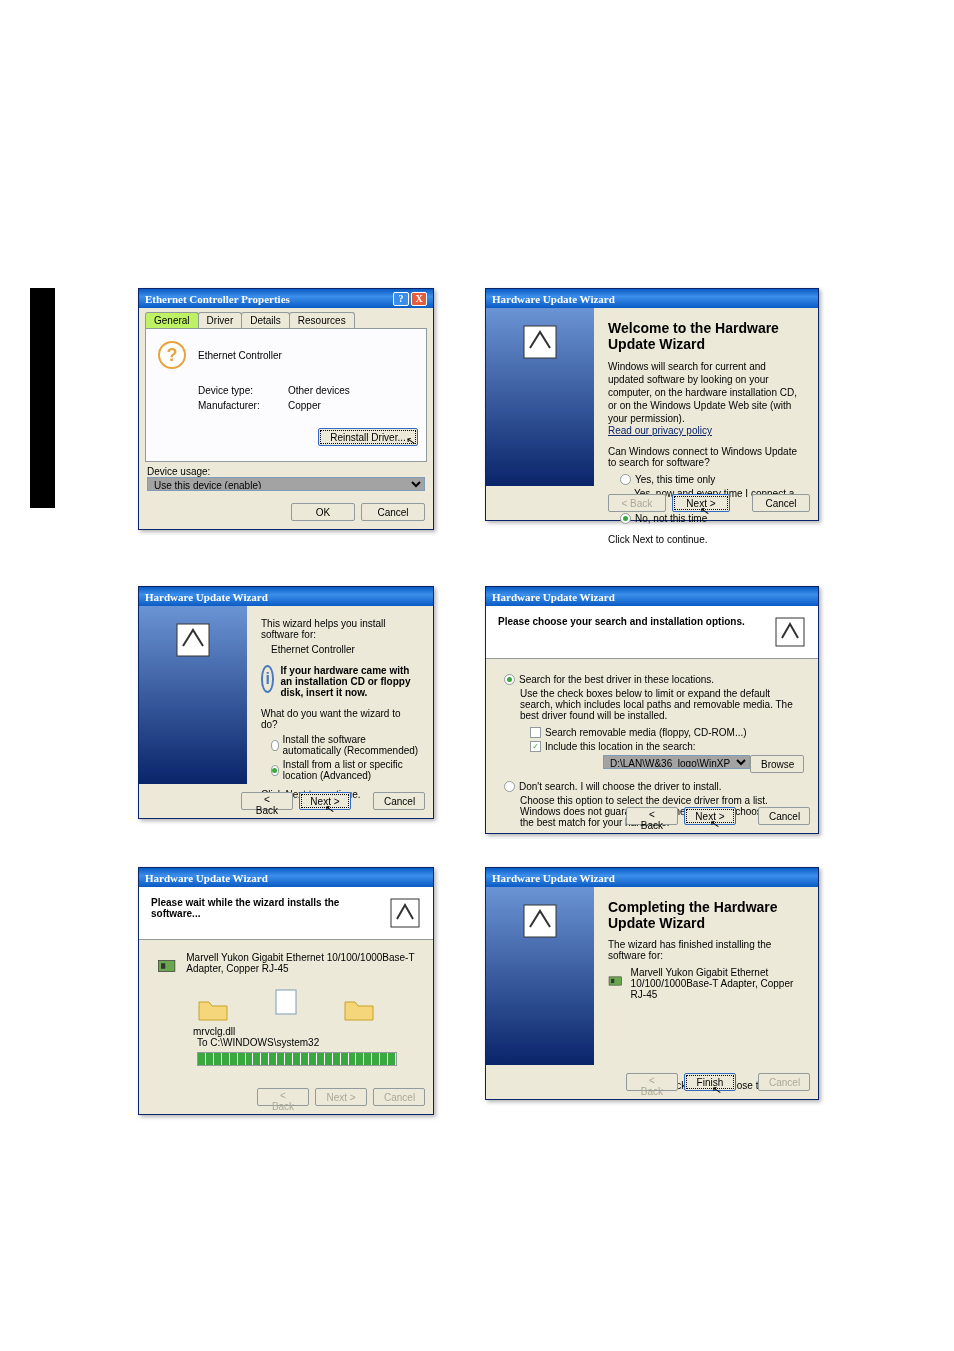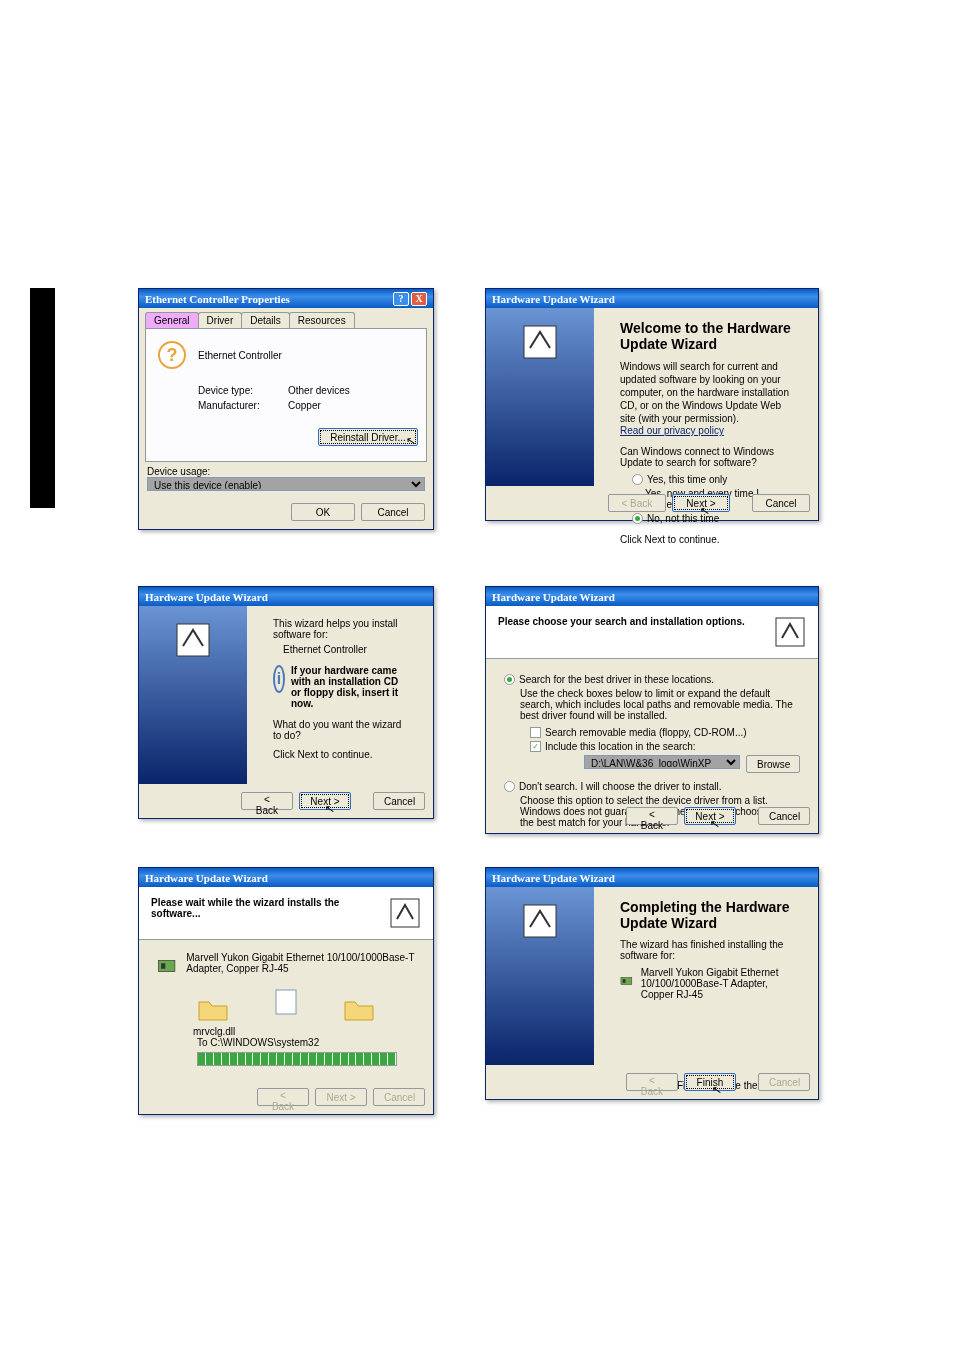--- a/index.html
+++ b/index.html
@@ -10,37 +10,37 @@
 
   .dialog { position: absolute; border: 1px solid #0a246a; background: #ece9d8; box-shadow: 2px 2px 4px rgba(0,0,0,0.3); }
   .titlebar { background: linear-gradient(to bottom, #0a5bc4, #3b8eea 40%, #0a5bc4); color: #fff; font-size: 11px; font-weight: bold; padding: 4px 6px; display: flex; justify-content: space-between; align-items: center; height: 19px; font-family: Liberation Serif, serif; }
   .titlebar .btns { display: flex; gap: 2px; }
   .titlebar .btn { width: 16px; height: 14px; border: 1px solid #fff; border-radius: 2px; display: flex; align-items: center; justify-content: center; font-size: 10px; font-weight: bold; }
   .titlebar .help-btn { background: #3b8eea; color: #fff; }
   .titlebar .close-btn { background: #e35e3f; color: #fff; }
 
   .tabrow { display: flex; padding: 4px 6px 0 6px; font-size: 10px; }
   .tab { border: 1px solid #919b9c; border-bottom: none; padding: 2px 8px; background: #ece9d8; border-radius: 3px 3px 0 0; margin-right: -1px; }
-  .tab.active { background: #f0abfc; position: relative; z-index: 2; }
+  .tab.active { background: #bef264; position: relative; z-index: 2; }
   .tabpanel { border: 1px solid #919b9c; background: #fcfcfe; margin: 0 6px; padding: 10px; font-size: 10px; }
 
   .device-icon { width: 32px; height: 32px; display: inline-block; vertical-align: middle; }
   .row { display: flex; margin: 4px 0; }
   .lbl { width: 90px; }
 
   .std-btn { font-size: 10px; padding: 1px 10px; border: 1px solid #919b9c; background: #ece9d8; border-radius: 2px; height: 18px; }
   .std-btn:focus, .std-btn.default { border: 1px solid #316ac5; outline: 1px dotted #000; outline-offset: -3px; }
 
   .select { border: 1px solid #7f9db9; background: #a3a3a3; font-size: 10px; padding: 1px 2px; width: 100%; height: 14px; }
 
   .btnrow { display: flex; justify-content: flex-end; gap: 6px; padding: 8px; }
 
   .wizard-body { display: flex; }
   .wizard-side { width: 108px; background: linear-gradient(to bottom, #6a94d4, #0a246a); display: flex; justify-content: center; padding-top: 14px; }
-  .wizard-content { flex: 1; padding: 12px 26px; font-size: 10px; }
+  .wizard-content { flex: 1; padding: 12px 14px; font-size: 10px; }
   .wizard-title-lg { font-size: 14px; font-weight: bold; margin-bottom: 8px; }
   .wizard-smalltext { font-size: 10px; line-height: 1.3; }
   .link { color: #0a246a; text-decoration: underline; }
 
   .wizard-header-white { background: #fff; padding: 10px 12px; display: flex; justify-content: space-between; align-items: flex-start; border-bottom: 1px solid #919b9c; }
   .wizard-page-body { padding: 12px 18px; font-size: 10px; background: #ece9d8; }
 
   .radio, .check { font-size: 10px; display: flex; align-items: center; gap: 4px; margin: 3px 0; }
   .radio-dot, .check-box { width: 11px; height: 11px; border: 1px solid #919b9c; background: #fff; display: inline-flex; align-items: center; justify-content: center; font-size: 8px; }
   .radio-dot { border-radius: 50%; }
@@ -161,20 +161,30 @@
         </svg>
     </div>
     <div class="wizard-content">
       <div>This wizard helps you install software for:</div>
       <div style="margin:4px 0 10px 10px;">Ethernet Controller</div>
       <div style="display:flex; gap:6px; align-items:flex-start;">
         <span class="info-icon">i</span>
         <b style="font-size:10px;">If your hardware came with an installation CD or floppy disk, insert it now.</b>
       </div>
       <div style="margin-top:10px;">What do you want the wizard to do?</div>
+      <div style="margin:4px 0 0 10px;">
+        <label class="radio">
+            <span class="radio-dot"></span>
+            <span>Install the software automatically (Recommended)</span>
+          </label>
+        <label class="radio">
+            <span class="radio-dot sel"></span>
+            <span>Install from a list or specific location (Advanced)</span>
+          </label>
+      </div>
       <div style="margin-top:8px;">Click Next to continue.</div>
     </div>
   </div>
   <div class="btnrow">
     <button class="std-btn" style="width:52px;">&lt; Back</button>
     <button class="std-btn default" style="width:52px;">Next &gt;</button>
     <span class="cursor" style="position:relative; left:-32px; top:10px;">↖</span>
     <button class="std-btn" style="width:52px;">Cancel</button>
   </div>
 </div>
@@ -197,21 +207,21 @@
       </label>
     <div style="margin:2px 0 6px 16px;">Use the check boxes below to limit or expand the default search, which includes local paths and removable media. The best driver found will be installed.</div>
     <label class="check" style="margin-left:26px;">
         <span class="check-box"></span>
         <span>Search removable media (floppy, CD-ROM...)</span>
       </label>
     <label class="check" style="margin-left:26px;">
         <span class="check-box sel">✓</span>
         <span>Include this location in the search:</span>
       </label>
-    <div style="margin-left:33px; display:flex; gap:6px;padding-left:47px;">
+    <div style="margin-left:52px; display:flex; padding-left:47px;">
       <select class="select" style="width:160px;"><option>D:\LAN\W&amp;36_logo\WinXP</option></select>
       <button class="std-btn" style="width:54px;">Browse</button>
     </div>
     <label class="radio" style="margin-top:8px;">
         <span class="radio-dot"></span>
         <span>Don't search. I will choose the driver to install.</span>
       </label>
     <div style="margin:2px 0 0 16px;">Choose this option to select the device driver from a list. Windows does not guarantee that the driver you choose will be the best match for your hardware.</div>
   </div>
   <div class="btnrow">

